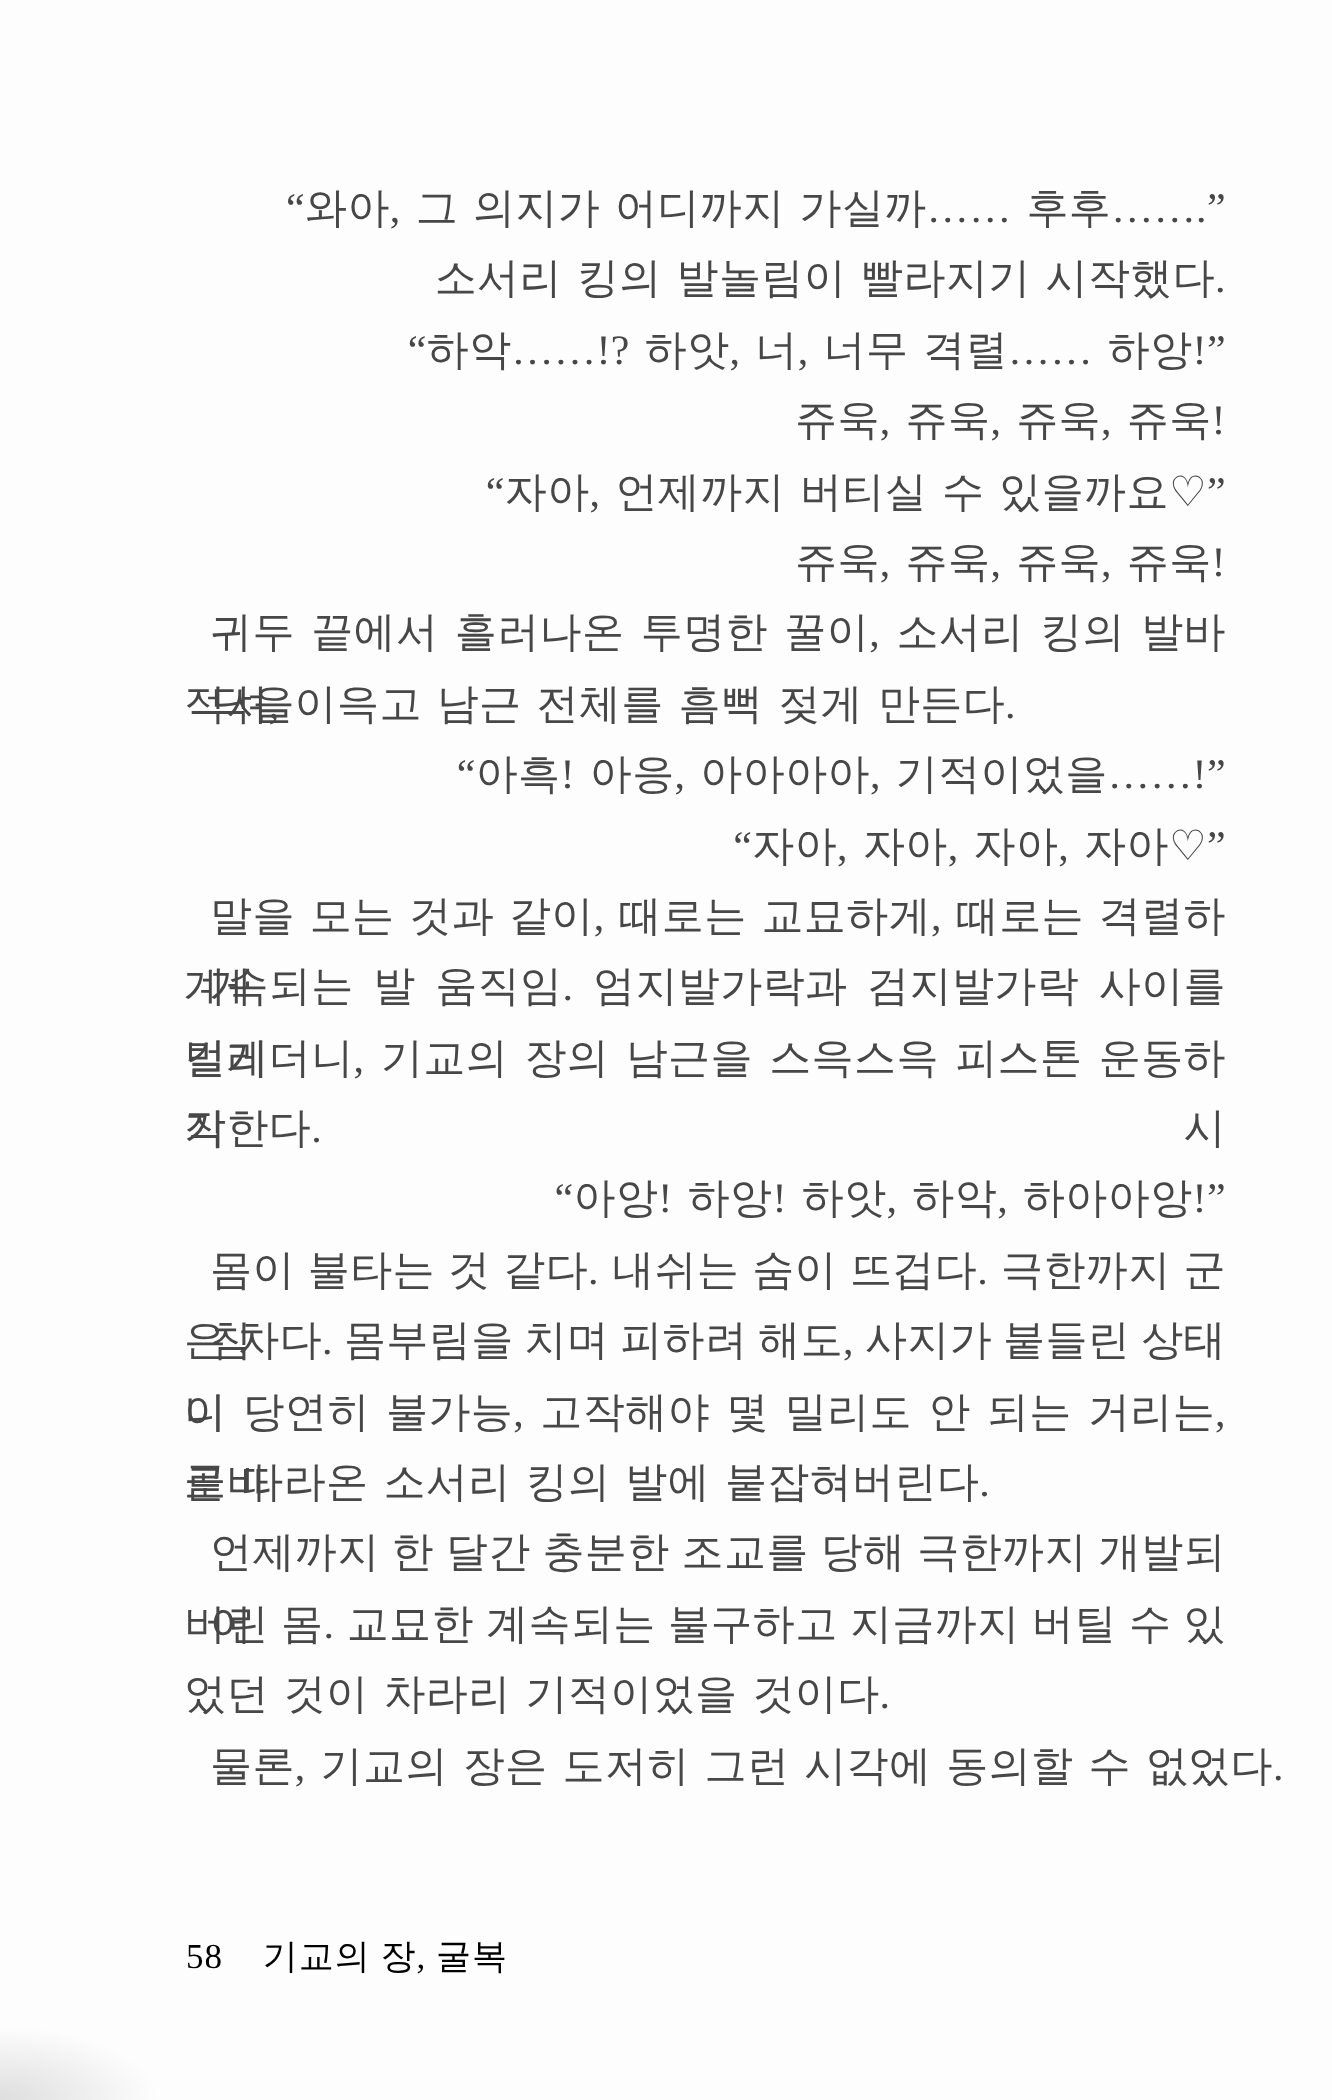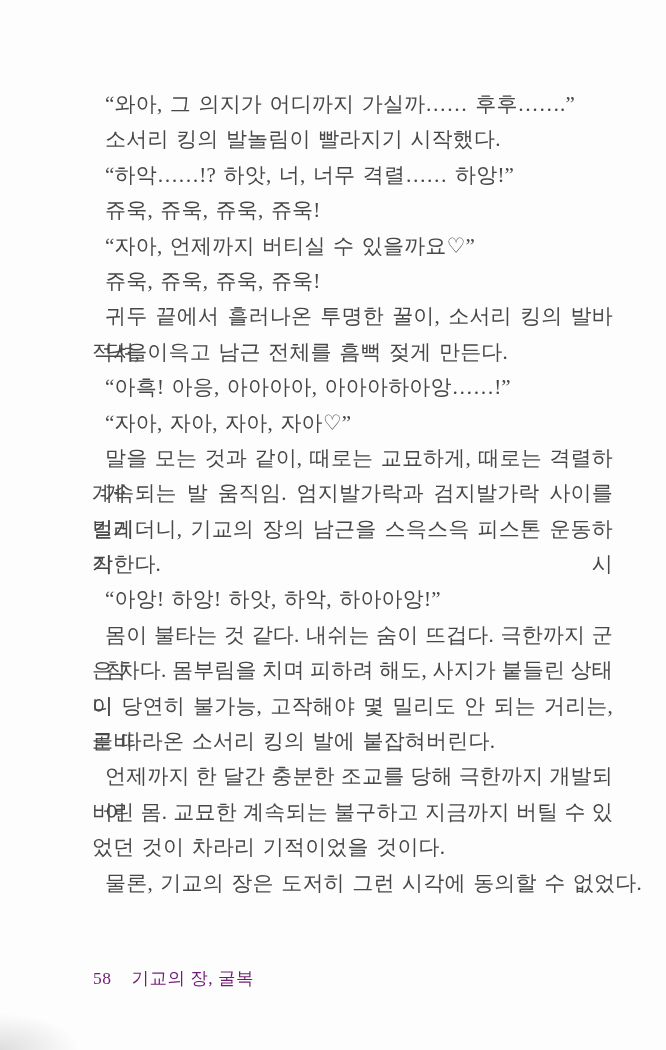--- a/index.html
+++ b/index.html
@@ -25,34 +25,35 @@
     color: #474747;
     letter-spacing: 0.2px;
   }
   .line {
     height: 35.4px;
     white-space: nowrap;
     word-spacing: 2px;
   }
   .line.indent {
     padding-left: 13px;
+    text-align: right;
   }
   .line.justify {
     white-space: normal;
     text-align: justify;
     text-align-last: justify;
     word-spacing: normal;
   }
   .footer {
     position: absolute;
     left: 93px;
     top: 966px;
     font-size: 17.5px;
     line-height: 24px;
-    color: #701a75;
+    color: #000000;
     letter-spacing: 0.5px;
     font-family: Liberation Serif, serif;
   }
   .footer .num {
     display: inline-block;
     margin-right: 15px;
   }
   .corner-shade {
     position: absolute;
     left: 0;
@@ -71,21 +72,21 @@
   <div class="text-block">
 
   <div class="line indent">“와아, 그 의지가 어디까지 가실까…… 후후…….”</div>
       <div class="line indent">소서리 킹의 발놀림이 빨라지기 시작했다.</div>
       <div class="line indent">“하악……!? 하앗, 너, 너무 격렬…… 하앙!”</div>
       <div class="line indent">쥬욱, 쥬욱, 쥬욱, 쥬욱!</div>
       <div class="line indent">“자아, 언제까지 버티실 수 있을까요♡”</div>
       <div class="line indent">쥬욱, 쥬욱, 쥬욱, 쥬욱!</div>
       <div class="line indent justify">귀두 끝에서 흘러나온 투명한 꿀이, 소서리 킹의 발바닥을</div>
       <div class="line">적셔, 이윽고 남근 전체를 흠뻑 젖게 만든다.</div>
-      <div class="line indent">“아흑! 아응, 아아아아, 아아아하아앙……!”</div>
+      <div class="line indent">“아흑! 아응, 아아아아, 기적이었을……!”</div>
       <div class="line indent">“자아, 자아, 자아, 자아♡”</div>
       <div class="line indent justify">말을 모는 것과 같이, 때로는 교묘하게, 때로는 격렬하게</div>
       <div class="line justify">계속되는 발 움직임. 엄지발가락과 검지발가락 사이를 길게</div>
       <div class="line justify">벌리더니, 기교의 장의 남근을 스윽스윽 피스톤 운동하기 시</div>
       <div class="line">작한다.</div>
       <div class="line indent">“아앙! 하앙! 하앗, 하악, 하아아앙!”</div>
       <div class="line indent justify">몸이 불타는 것 같다. 내쉬는 숨이 뜨겁다. 극한까지 군침</div>
       <div class="line justify">은 차다. 몸부림을 치며 피하려 해도, 사지가 붙들린 상태이</div>
       <div class="line justify">니 당연히 불가능, 고작해야 몇 밀리도 안 되는 거리는, 곧바</div>
       <div class="line">로 따라온 소서리 킹의 발에 붙잡혀버린다.</div>

